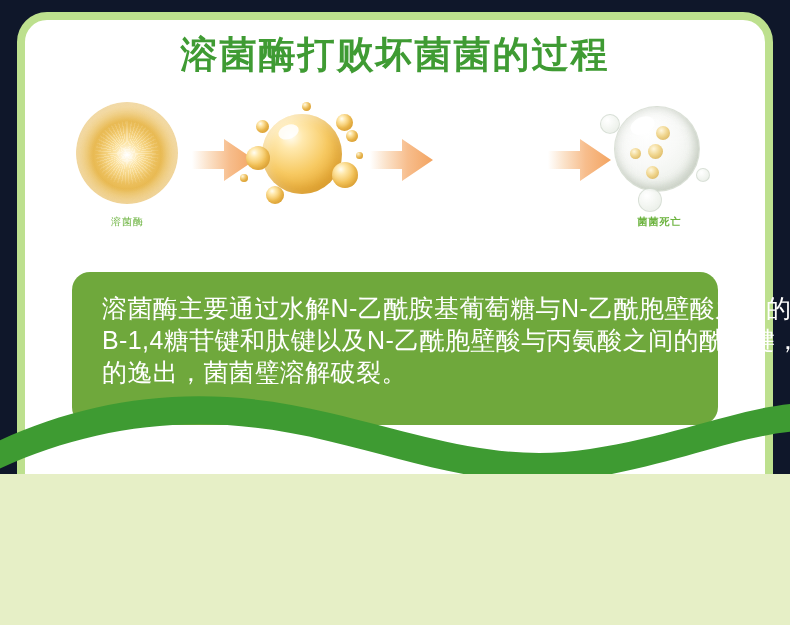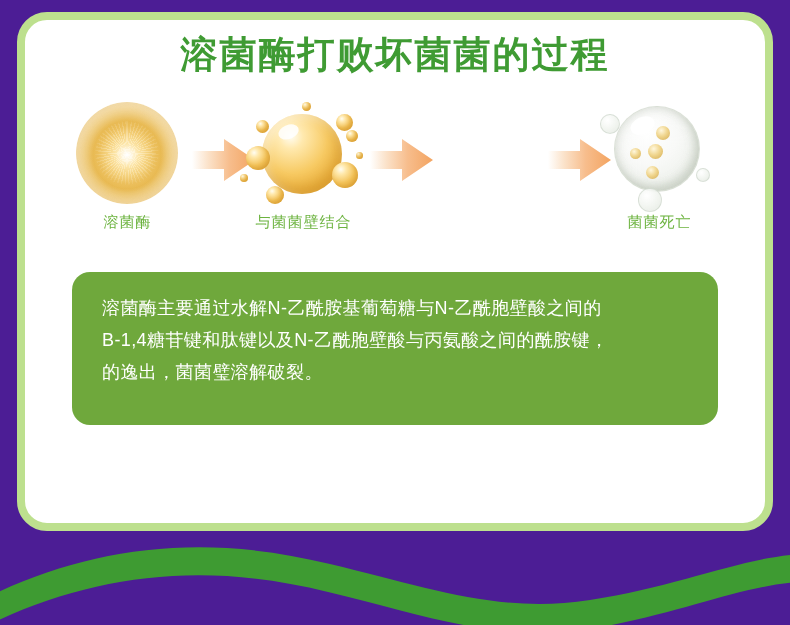--- a/index.html
+++ b/index.html
@@ -9,22 +9,22 @@
   body {
     width: 790px;
     height: 625px;
     overflow: hidden;
     background: #e6efc6;
     font-family: "Liberation Sans", "DejaVu Sans", sans-serif;
   }
   .page {
     position: relative;
     width: 790px;
-    height: 625px;
-    background: #4c1d95;
+    height: 474px;
+    background: #0f172a;
     overflow: hidden;
   }
 
   
   .card {
     position: absolute;
     left: 17px;
     top: 12px;
     width: 756px;
     height: 519px;
@@ -67,30 +67,30 @@
     position: relative;
     width: 135px;
     height: 110px;
   }
   .step .caption {
     position: absolute;
     top: 112px;
     left: 0;
     width: 135px;
     text-align: center;
-    font-size: 15px;
+    font-size: 10px;
     line-height: 20px;
     color: #6cb33f;
     letter-spacing: 1px;
     white-space: nowrap;
   }
   .s1 { left: 20px; }
   .s2 { left: 196px; }
   .s3 { left: 370px; }
-  .s4 { left: 552px; }
+  .s4 { left: 552px; font-weight: bold; }
 
   
   .arrow {
     position: absolute;
     top: 38px;
     width: 64px;
     height: 44px;
   }
   .a1 { left: 152px; }
   .a2 { left: 330px; }
@@ -249,21 +249,21 @@
     height: 153px;
     background: #6fa83c;
     border-radius: 18px;
   }
   .panel-text {
     position: absolute;
     left: 30px;
     top: 20px;
     width: 596px;
     color: #ffffff;
-    font-size: 18px;
+    font-size: 25px;
     line-height: 32px;
     letter-spacing: 0.4px;
   }
   .panel-text div { white-space: nowrap; }
 
   
   .citation {
     position: absolute;
     left: 0;
     top: 478px;
@@ -323,21 +323,20 @@
         <div class="drop d1"></div>
         <div class="drop d2"></div>
         <div class="drop d3"></div>
         <div class="drop d4"></div>
         <div class="drop d5"></div>
         <div class="drop d6"></div>
         <div class="drop d7"></div>
         <div class="drop d8"></div>
         <div class="drop d9"></div>
       </div>
-      <div class="caption">与菌菌壁结合</div>
     </div>
 
     <div class="arrow a2">
       <svg width="64" height="44" viewBox="0 0 64 44" aria-hidden="true">
         <path d="M0,13 L32,13 L32,1 L63,22 L32,43 L32,31 L0,31 Z" fill="url(#arrGrad)"></path>
       </svg>
     </div>
 
 
     <div class="arrow a3">

